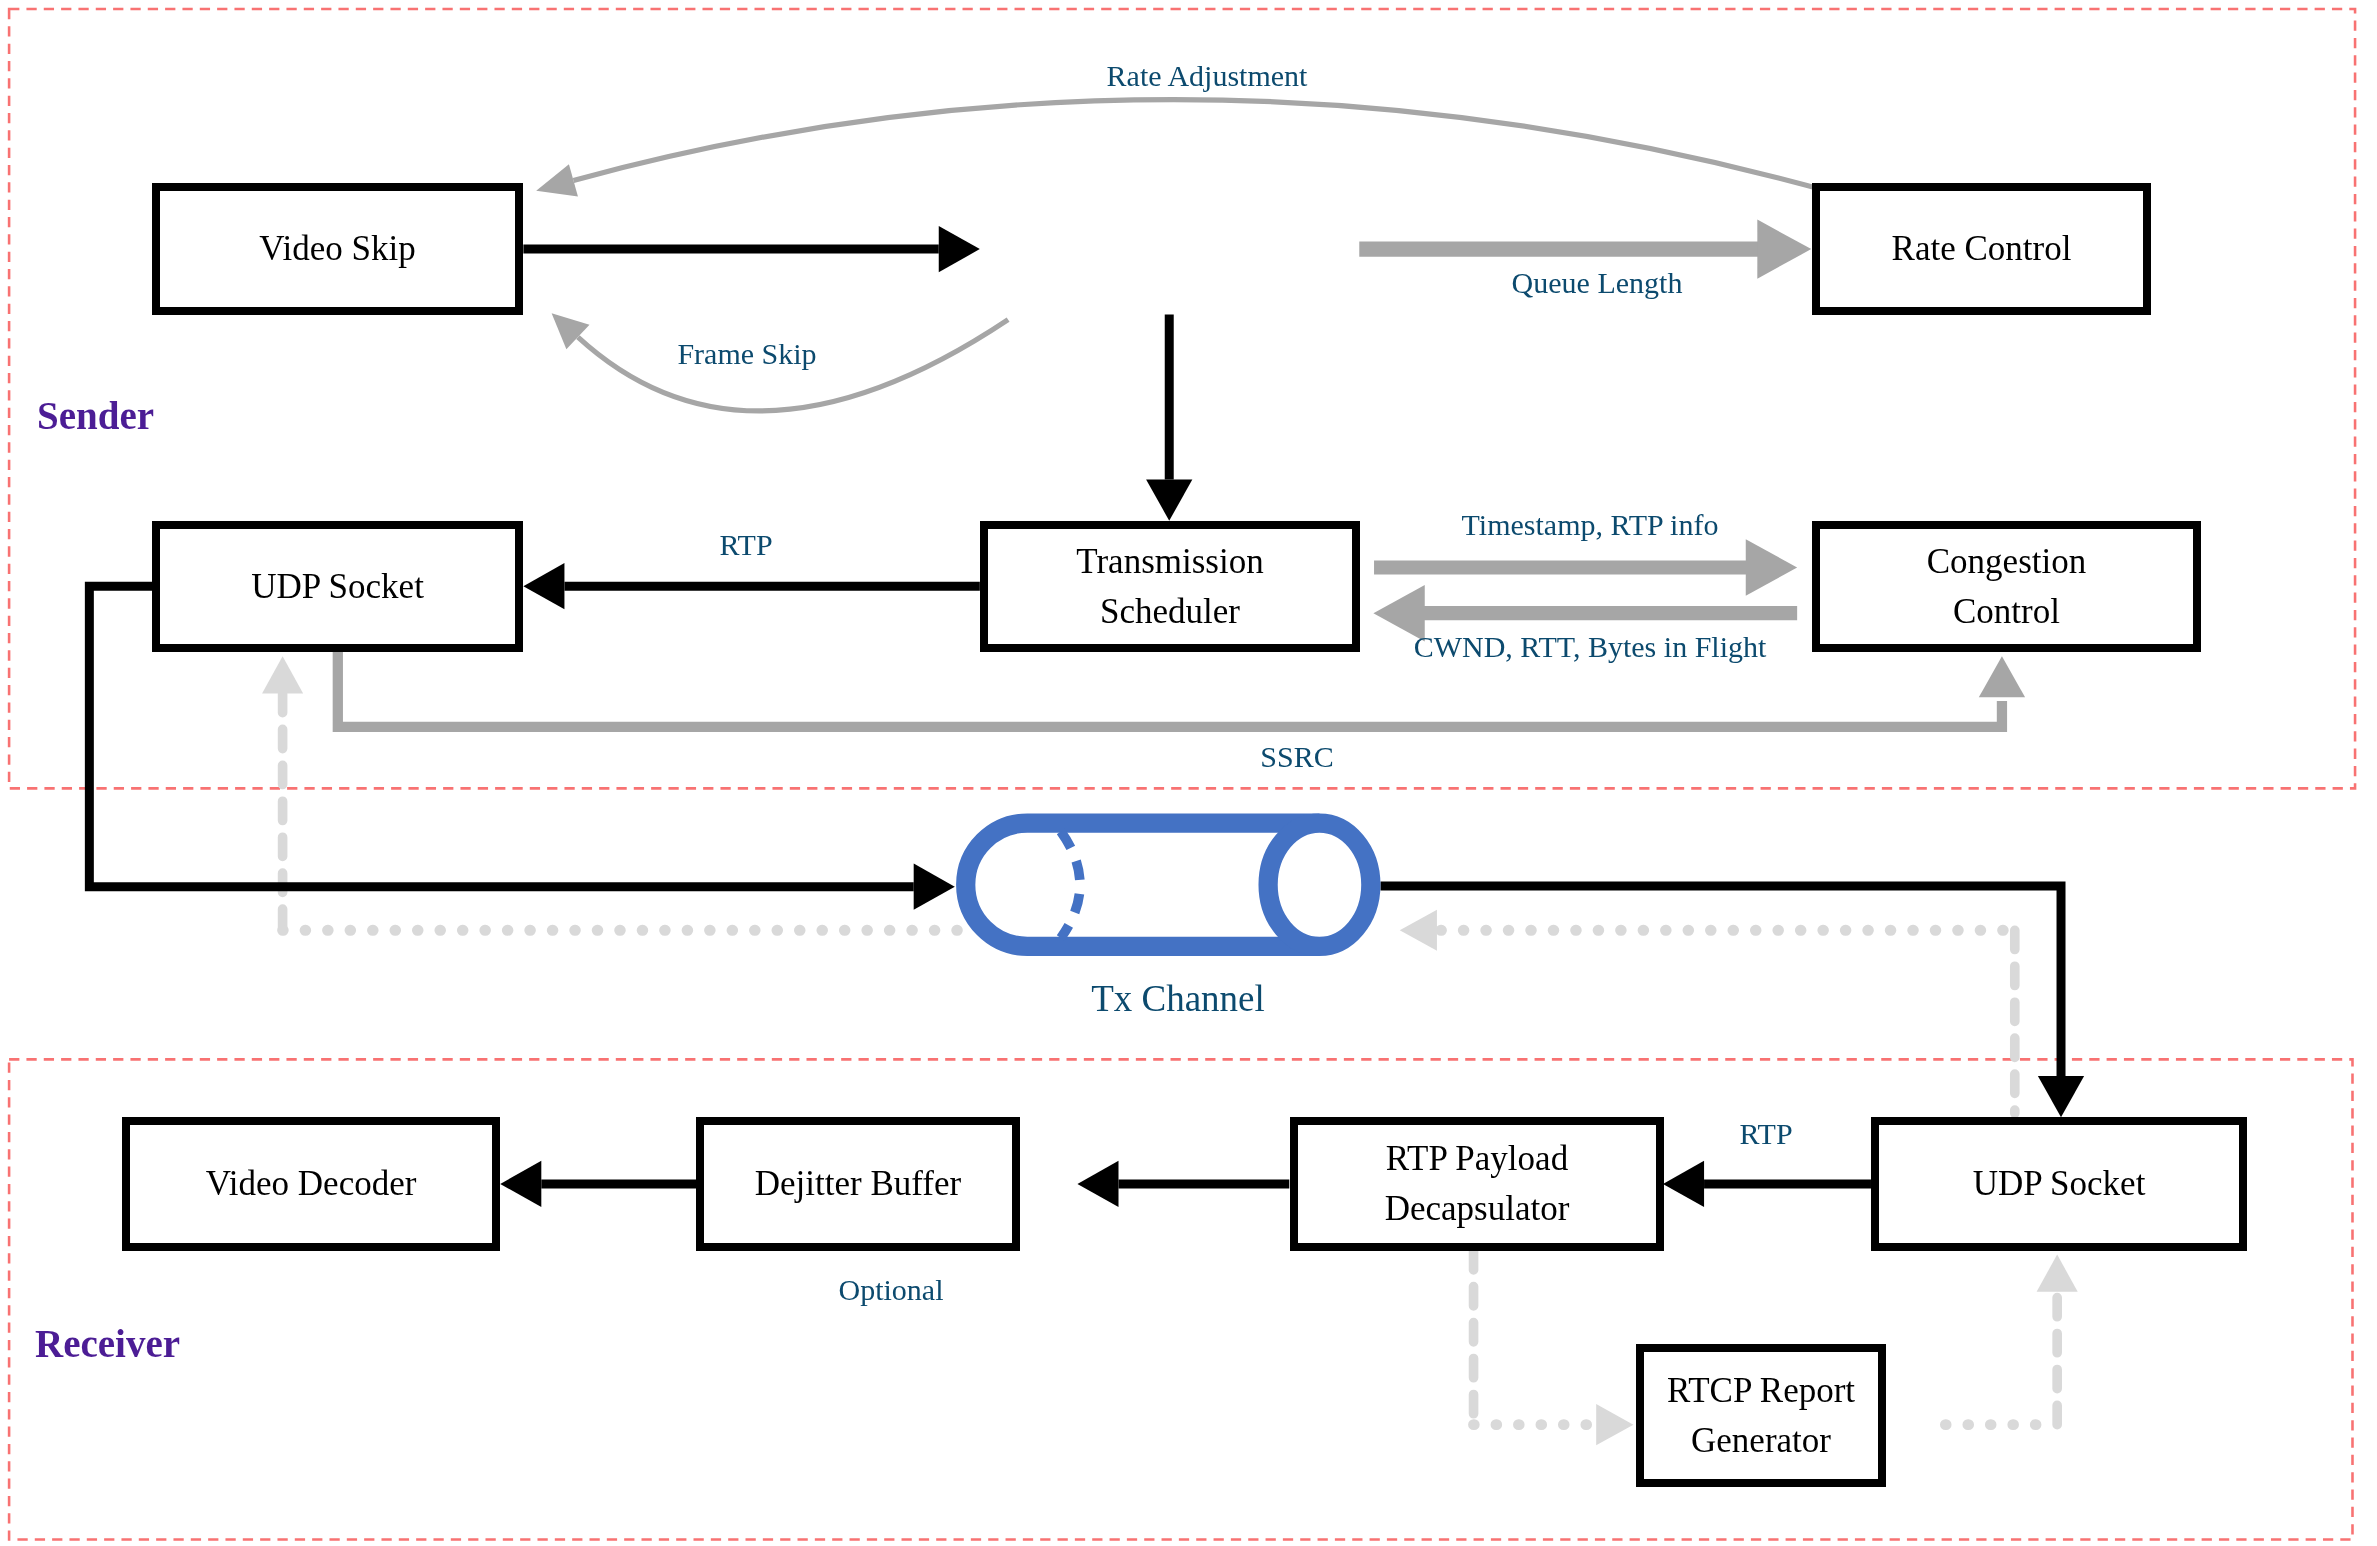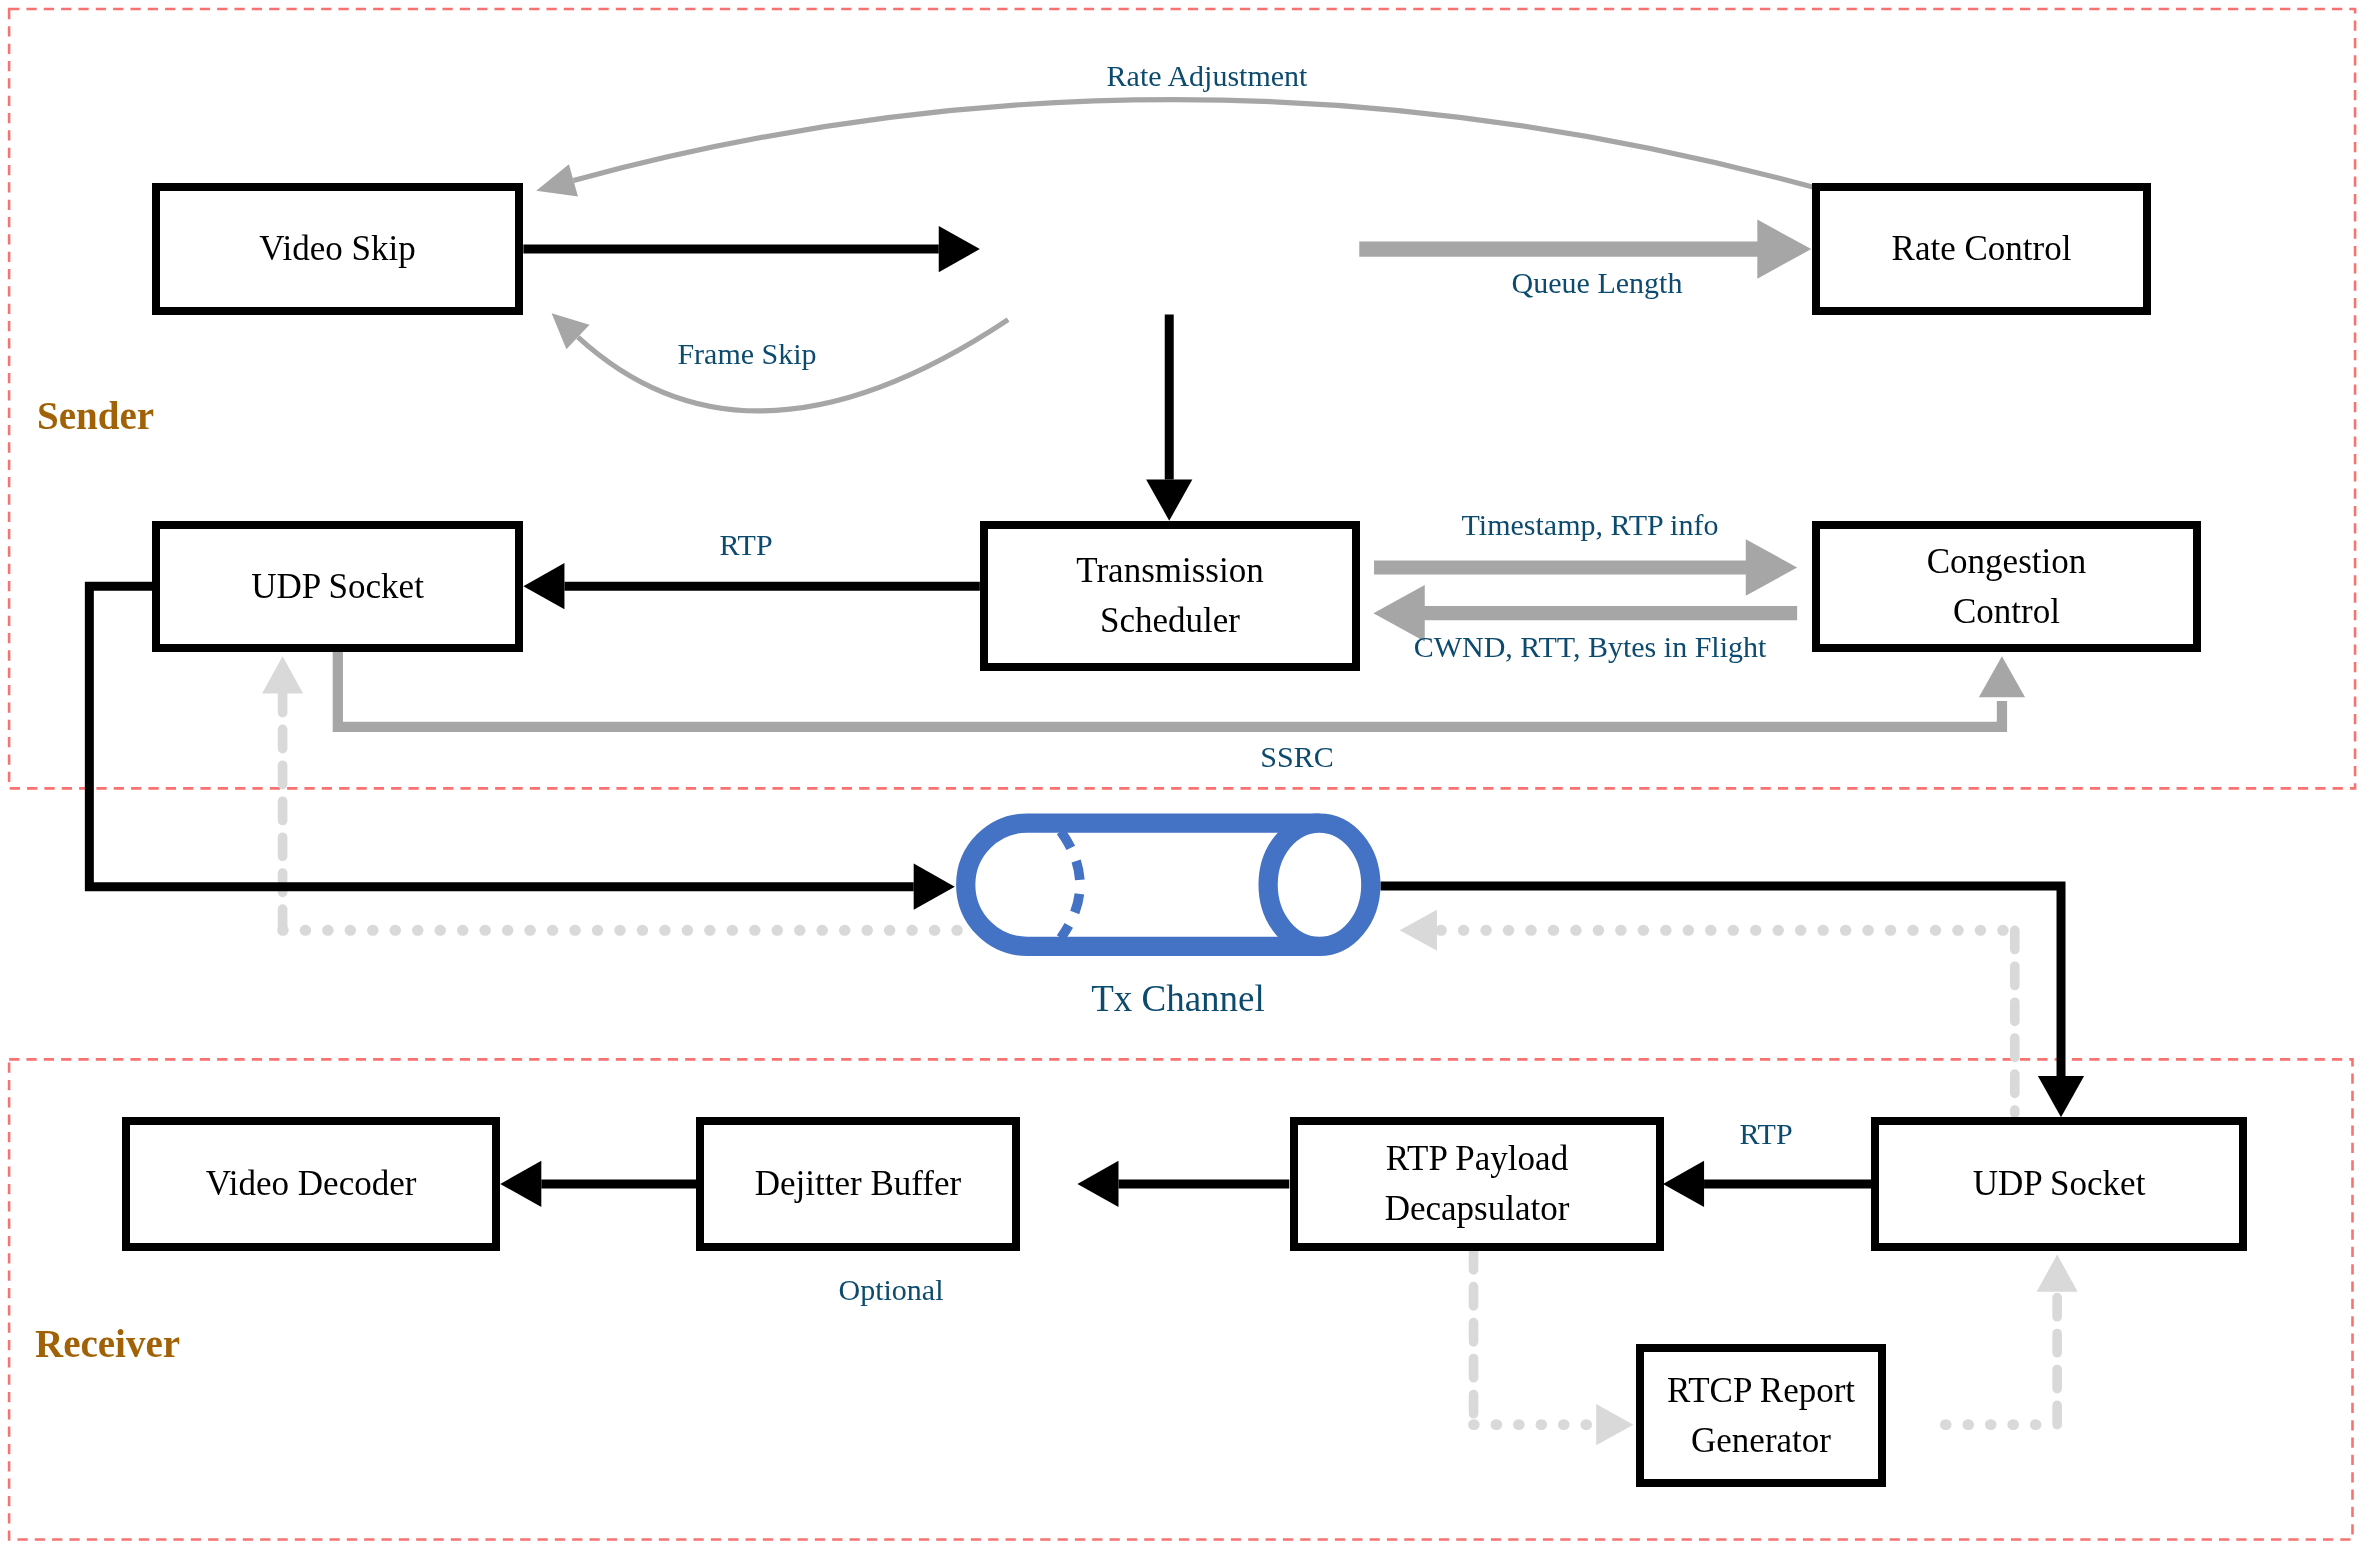--- a/index.html
+++ b/index.html
@@ -32,21 +32,21 @@
   .lbl{
     position:absolute;
     transform:translate(-50%,-50%);
     font-size:30px;line-height:1.45;
     white-space:pre-line;text-align:right;color:#0c4a6e;
   }
   .lbl.big{font-size:37px;}
   .lbl.small{font-size:29px;}
   .section-lbl{
     position:absolute;
-    font-size:39px;font-weight:bold;color:#a16207;
+    font-size:39px;font-weight:bold;color:#4c1d95;
     white-space:nowrap;
   }
   
   .k{stroke:var(--black);stroke-width:14;fill:none;}
   .kf{fill:var(--black);stroke:none;}
   .g{stroke:var(--gray-arrow);fill:none;}
   .gf{fill:var(--gray-arrow);stroke:none;}
   .l{stroke:var(--light-dashed);fill:none;stroke-width:15;}
   .lf{fill:var(--light-dashed);stroke:none;}
   .dot{stroke-dasharray:1 34;stroke-linecap:round;stroke-width:17;}
@@ -142,21 +142,21 @@
     <g>
       <path class="blue" d="M2055 1282 H1600 A96 96 0 0 0 1600 1474 H2055" fill="#ffffff" stroke-width="30"></path>
       <path class="blue" d="M1652 1295 Q1712 1378 1652 1461" fill="none" stroke-width="15" stroke-dasharray="30 22"></path>
       <ellipse class="blue" cx="2055" cy="1378" rx="80" ry="96" fill="#ffffff" stroke-width="30"></ellipse>
     </g>
   </svg>
 
   <div class="box" style="left:152px;top:183px;width:371px;height:132px">Video Skip</div>
   <div class="box" style="left:1812px;top:183px;width:339px;height:132px">Rate Control</div>
   <div class="box" style="left:152px;top:521px;width:371px;height:131px">UDP Socket</div>
-  <div class="box" style="left:980px;top:521px;width:380px;height:150px">Transmission
+  <div class="box" style="left:980px;top:521px;width:380px;height:131px">Transmission
 Scheduler</div>
   <div class="box" style="left:1812px;top:521px;width:389px;height:131px">Congestion
 Control</div>
 
   <div class="box" style="left:122px;top:1117px;width:378px;height:134px">Video Decoder</div>
   <div class="box" style="left:696px;top:1117px;width:324px;height:134px">Dejitter Buffer</div>
   <div class="box" style="left:1290px;top:1117px;width:374px;height:134px">RTP Payload
 Decapsulator</div>
   <div class="box" style="left:1871px;top:1117px;width:376px;height:134px">UDP Socket</div>
   <div class="box" style="left:1636px;top:1344px;width:250px;height:143px">RTCP Report

